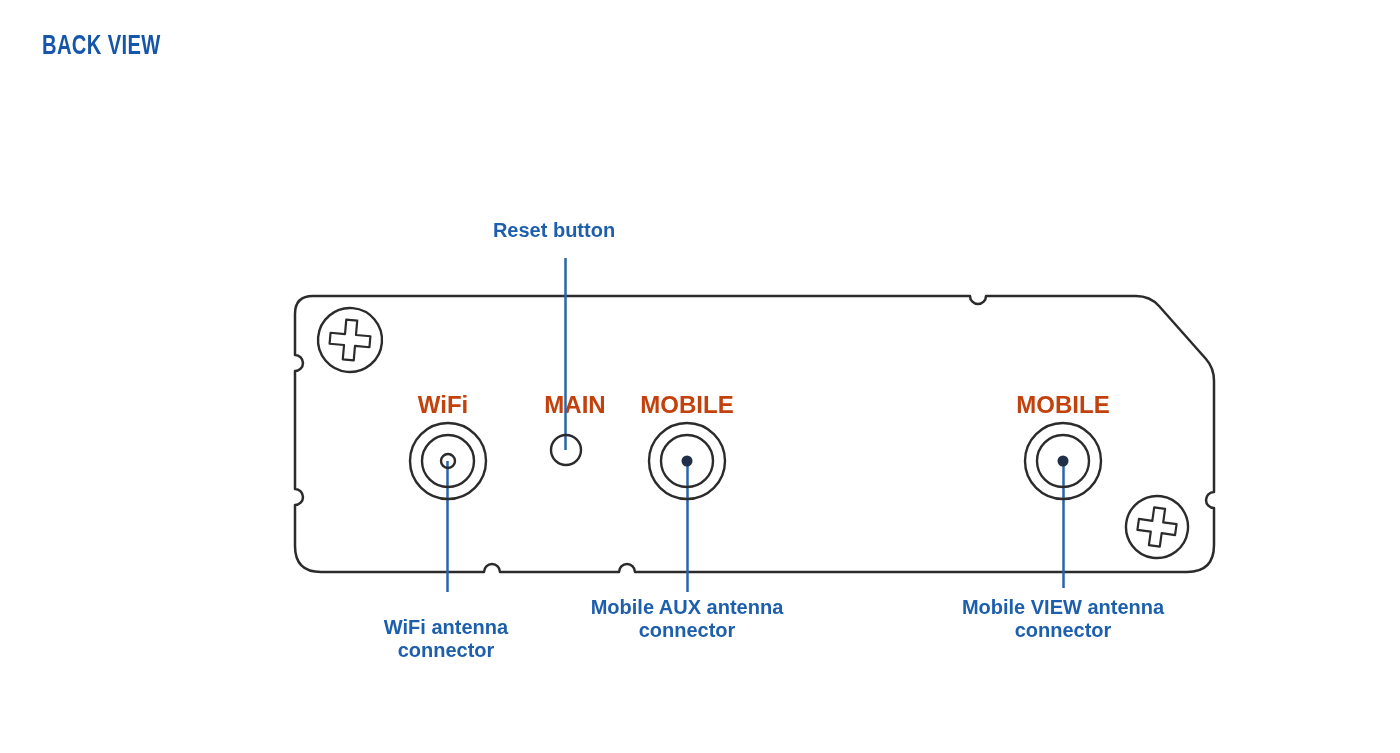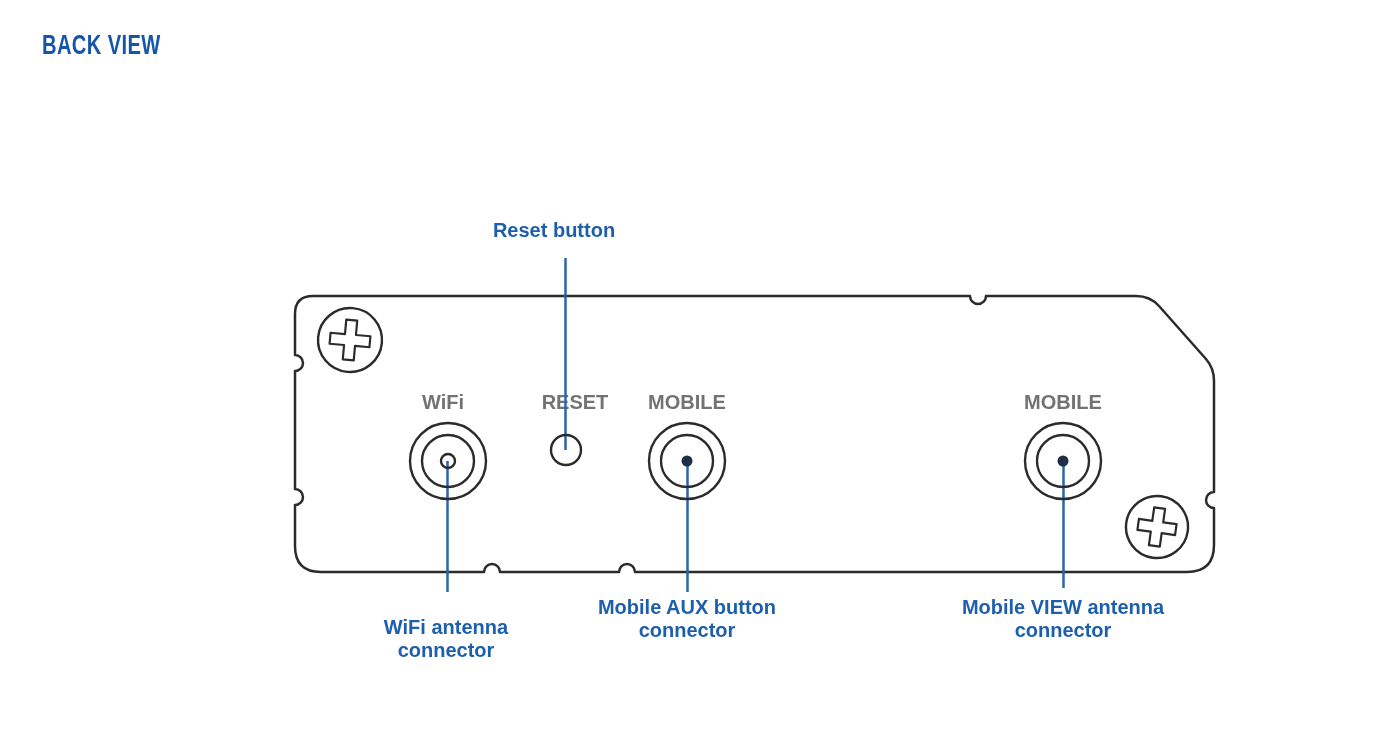--- a/index.html
+++ b/index.html
@@ -28,23 +28,23 @@
     left: 0; top: 0;
     width: 1400px;
     height: 753px;
     z-index: 3;
     pointer-events: none;
   }
   .port-label {
     position: absolute;
     width: 100px;
     text-align: center;
-    font-size: 20px;
+    font-size: 24px;
     font-weight: bold;
-    color: #737373;
+    color: #c2410c;
     z-index: 2;
     white-space: nowrap;
   }
   .callout {
     position: absolute;
     text-align: center;
     font-size: 20px;
     font-weight: bold;
     color: #1d5fad;
     line-height: 23px;
@@ -114,33 +114,33 @@
     </g>
 
     <g>
       <circle cx="1063" cy="461" r="38" fill="none" stroke="#2b2b2b" stroke-width="2.4"></circle>
       <circle cx="1063" cy="461" r="26" fill="none" stroke="#2b2b2b" stroke-width="2.4"></circle>
       <circle cx="1063" cy="461" r="5.5" fill="#1e2f47"></circle>
     </g>
   </svg>
 
   <div class="port-label pl-wifi">WiFi</div>
-  <div class="port-label pl-reset">RESET</div>
+  <div class="port-label pl-reset">MAIN</div>
   <div class="port-label pl-mobile-aux">MOBILE</div>
   <div class="port-label pl-mobile-main">MOBILE</div>
 
   <div class="callout co-reset">Reset button</div>
 
   <div class="callout co-wifi">
     <span>WiFi antenna</span>
     <span>connector</span>
   </div>
 
   <div class="callout co-aux">
-    <span>Mobile AUX button</span>
+    <span>Mobile AUX antenna</span>
     <span>connector</span>
   </div>
 
   <div class="callout co-main">
     <span>Mobile VIEW antenna</span>
     <span>connector</span>
   </div>
 
 </div>
 

